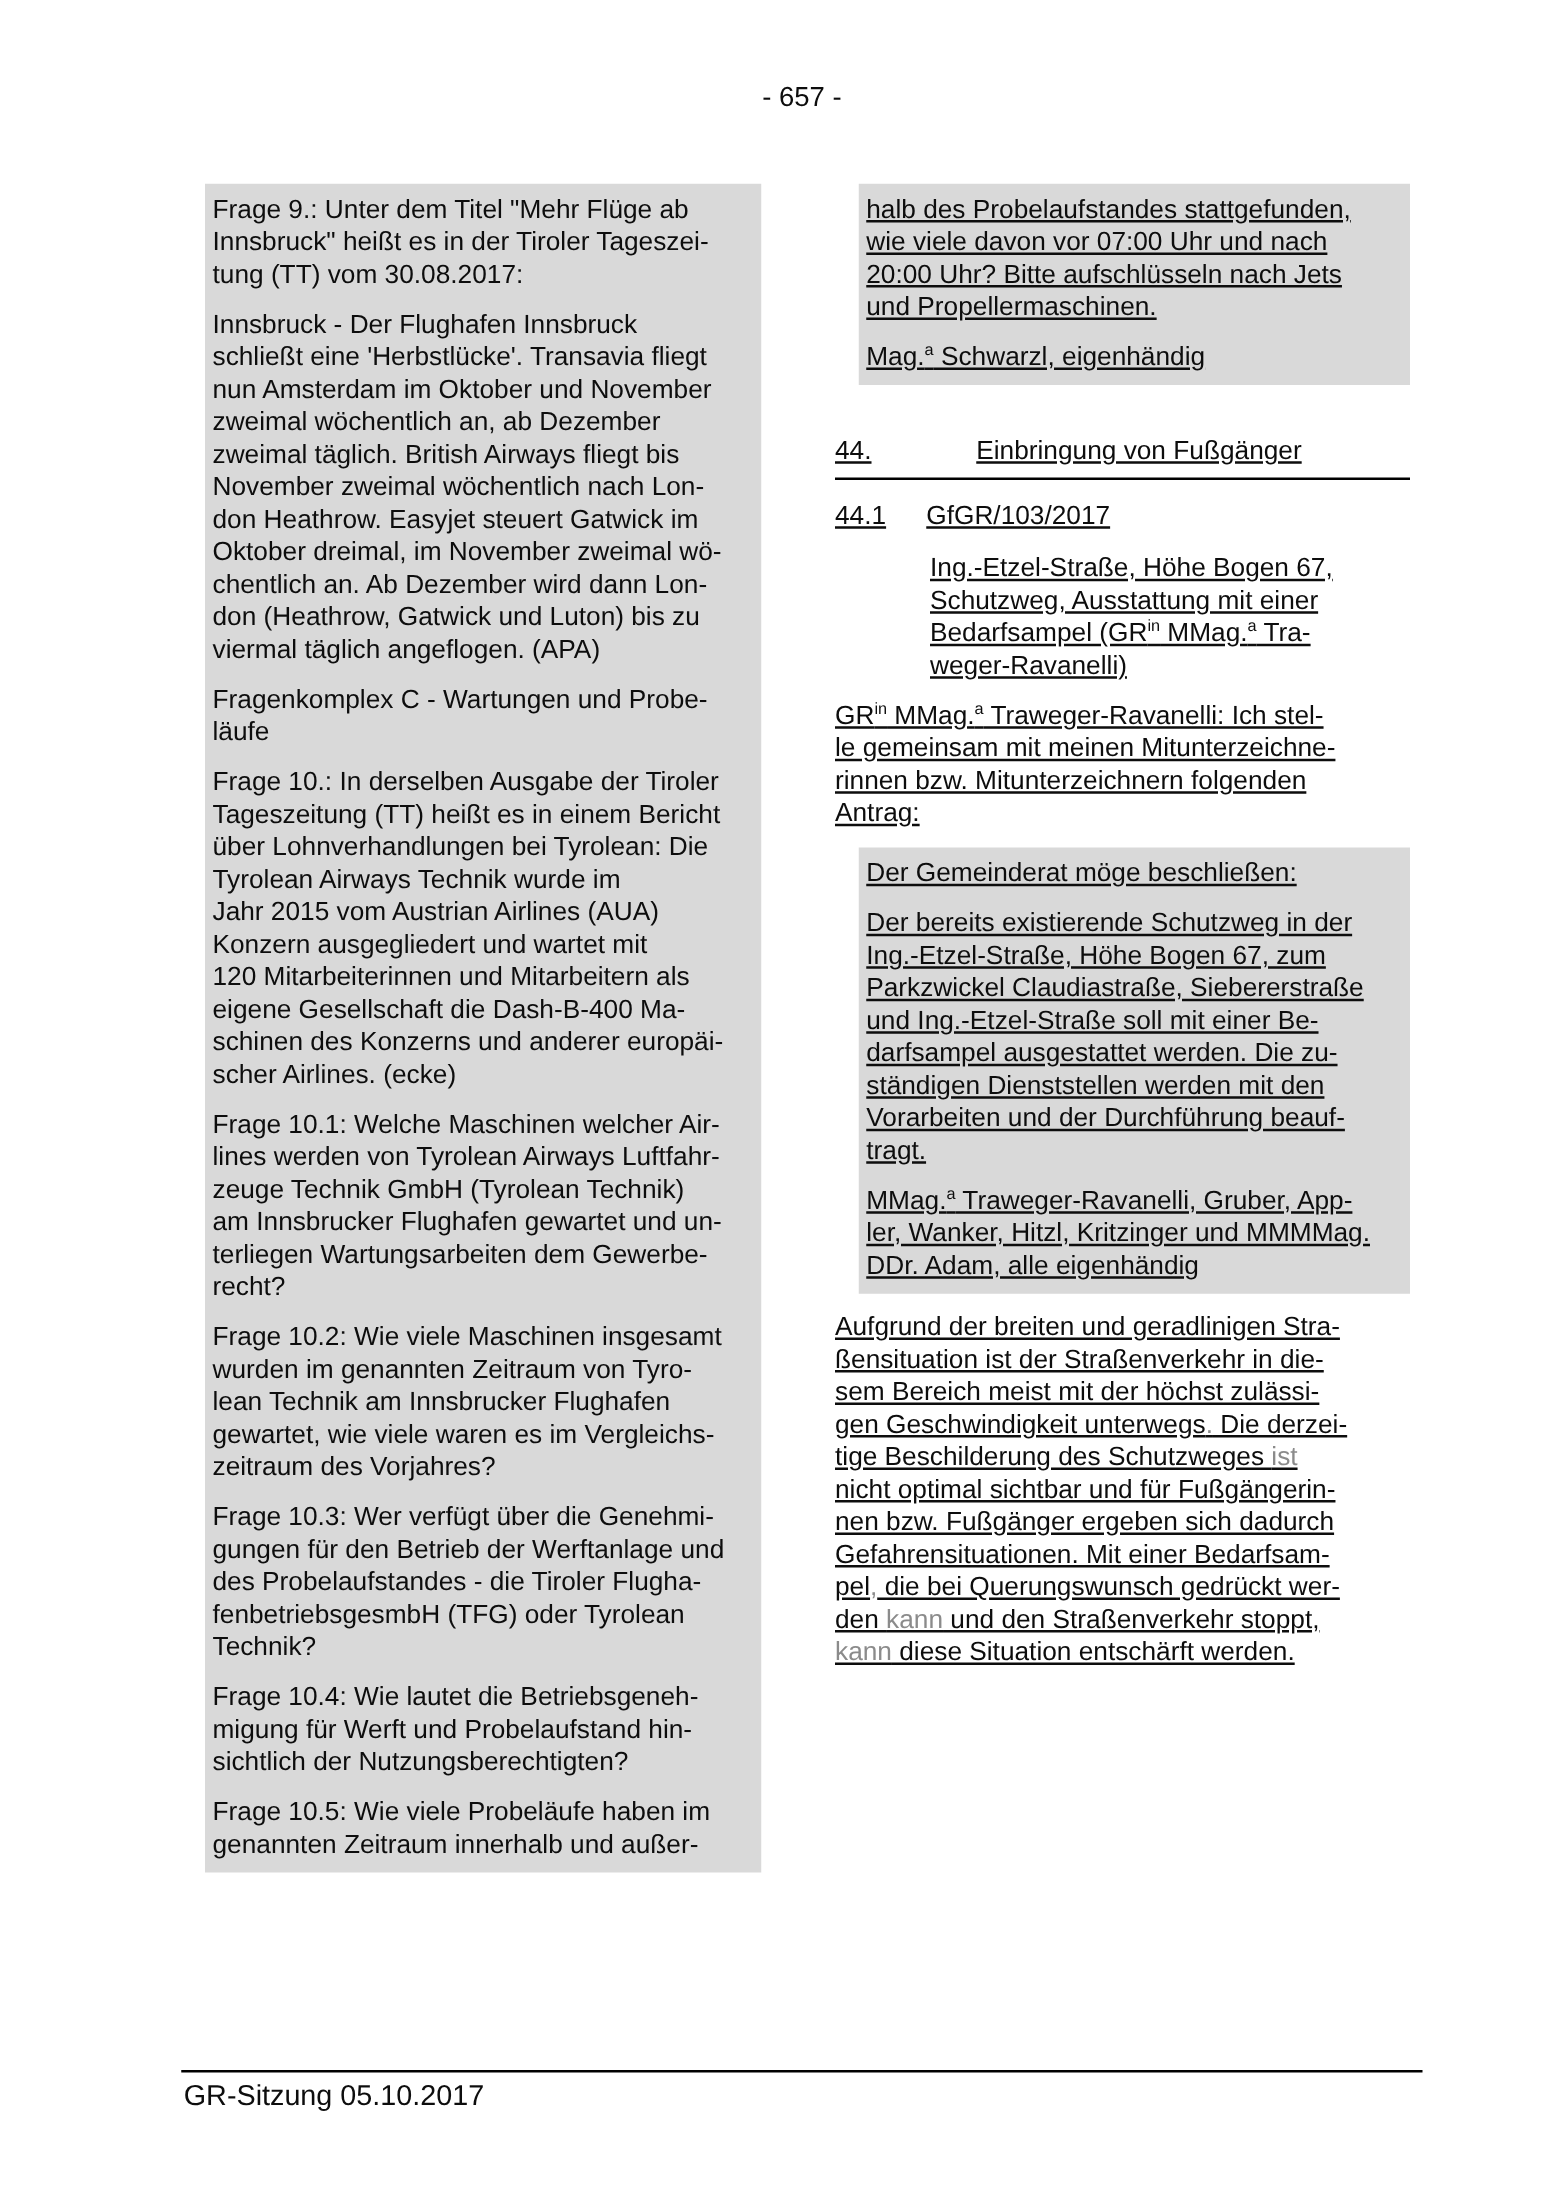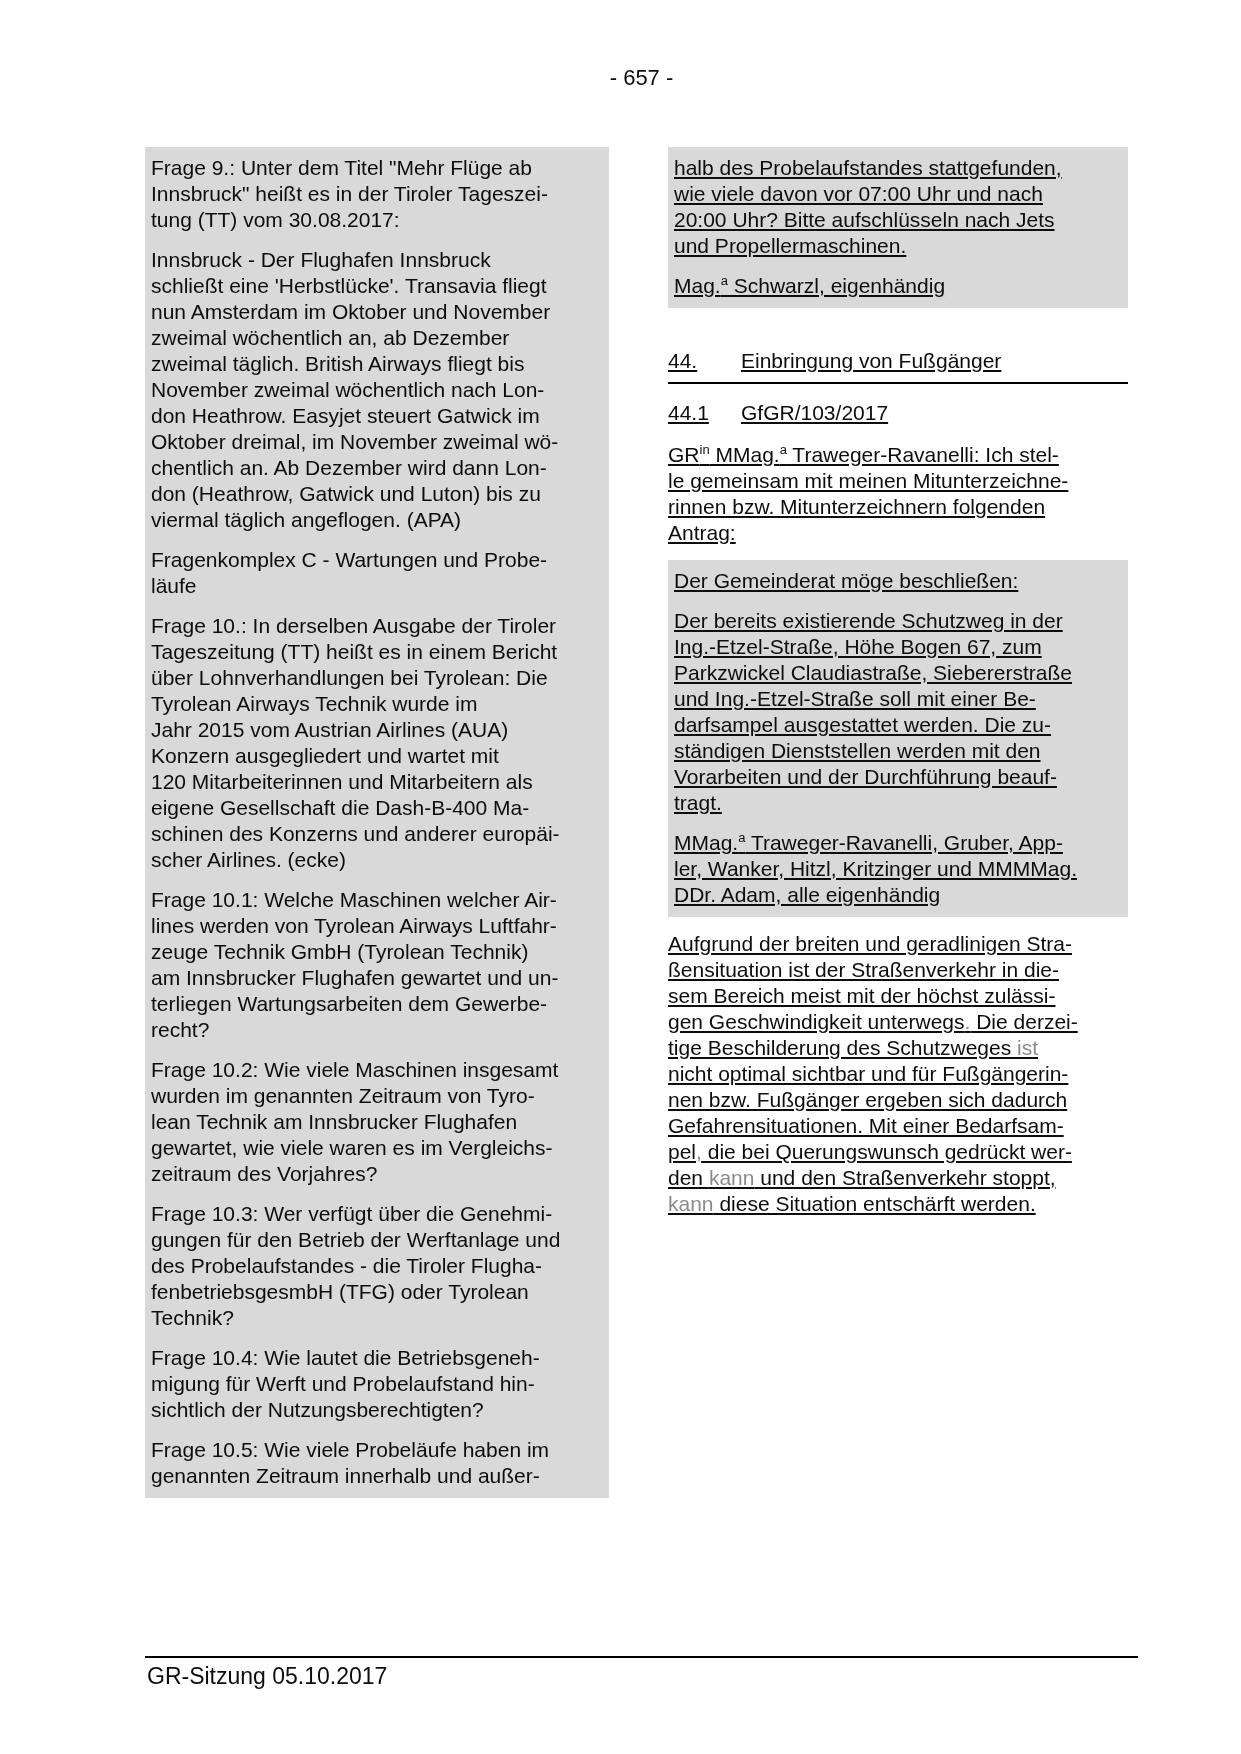--- a/index.html
+++ b/index.html
@@ -8,27 +8,27 @@
     background:#ffffff; color:#0d0d0d;
     font-family:"Liberation Sans", sans-serif;
   }
   .page-number {
     position:absolute; top:66px; left:145px; width:993px;
     text-align:center; font-size:22px; line-height:24px;
   }
   .col { position:absolute; top:147px; font-size:21px; line-height:26px; }
   .col-left  { left:145px; width:464px; }
   .col-right { left:668px; width:460px;text-decoration:underline; }
-  .hl { background:#d9d9d9; padding:8px 6px 9px 6px; }
+  .hl { background:#d9d9d9; padding:8px 6px 9px 6px;margin-left:19px; }
   .para { white-space:pre-line; margin:0 0 14px 0; }
   .para:last-child { margin-bottom:0; }
   .heading-row {
     display:flex; align-items:center;
     border-bottom:2px solid #000;
-    padding-bottom:8px; margin:40px 0 16px 0;
+    padding-bottom:8px; margin:40px 0 16px 0;gap:40px;
   }
   .subheading-row { display:flex; align-items:baseline; margin:0 0 16px 0; }
   .heading-num { width:73px; flex:none; }
   .indented { margin-left:76px; }
   .gray { color:#8b8b8b; }
   sup { font-size:0.62em; line-height:0; }
   .footer-rule {
     position:absolute; left:145px; top:1656px; width:993px;
     border-top:2px solid #000; height:0;
   }
@@ -103,20 +103,24 @@
   <div class="heading-row">
     <span class="heading-num">44.</span>
     <span>Einbringung von Fußgänger</span>
   </div>
 
   <div class="subheading-row">
     <span class="heading-num">44.1</span>
     <span>GfGR/103/2017</span>
   </div>
 
+  <div class="para indented"><span>Ing.-Etzel-Straße, Höhe Bogen 67,
+Schutzweg, Ausstattung mit einer
+Bedarfsampel (GR</span><sup>in</sup><span> MMag.</span><sup>a</sup><span> Tra-
+weger-Ravanelli)</span></div>
 
   <div class="para"><span>GR</span><sup>in</sup><span> MMag.</span><sup>a</sup><span> Traweger-Ravanelli: Ich stel-
 le gemeinsam mit meinen Mitunterzeichne-
 rinnen bzw. Mitunterzeichnern folgenden
 Antrag:</span></div>
 
   <div class="hl">
     <div class="para">Der Gemeinderat möge beschließen:</div>
     <div class="para">Der bereits existierende Schutzweg in der
 Ing.-Etzel-Straße, Höhe Bogen 67, zum

